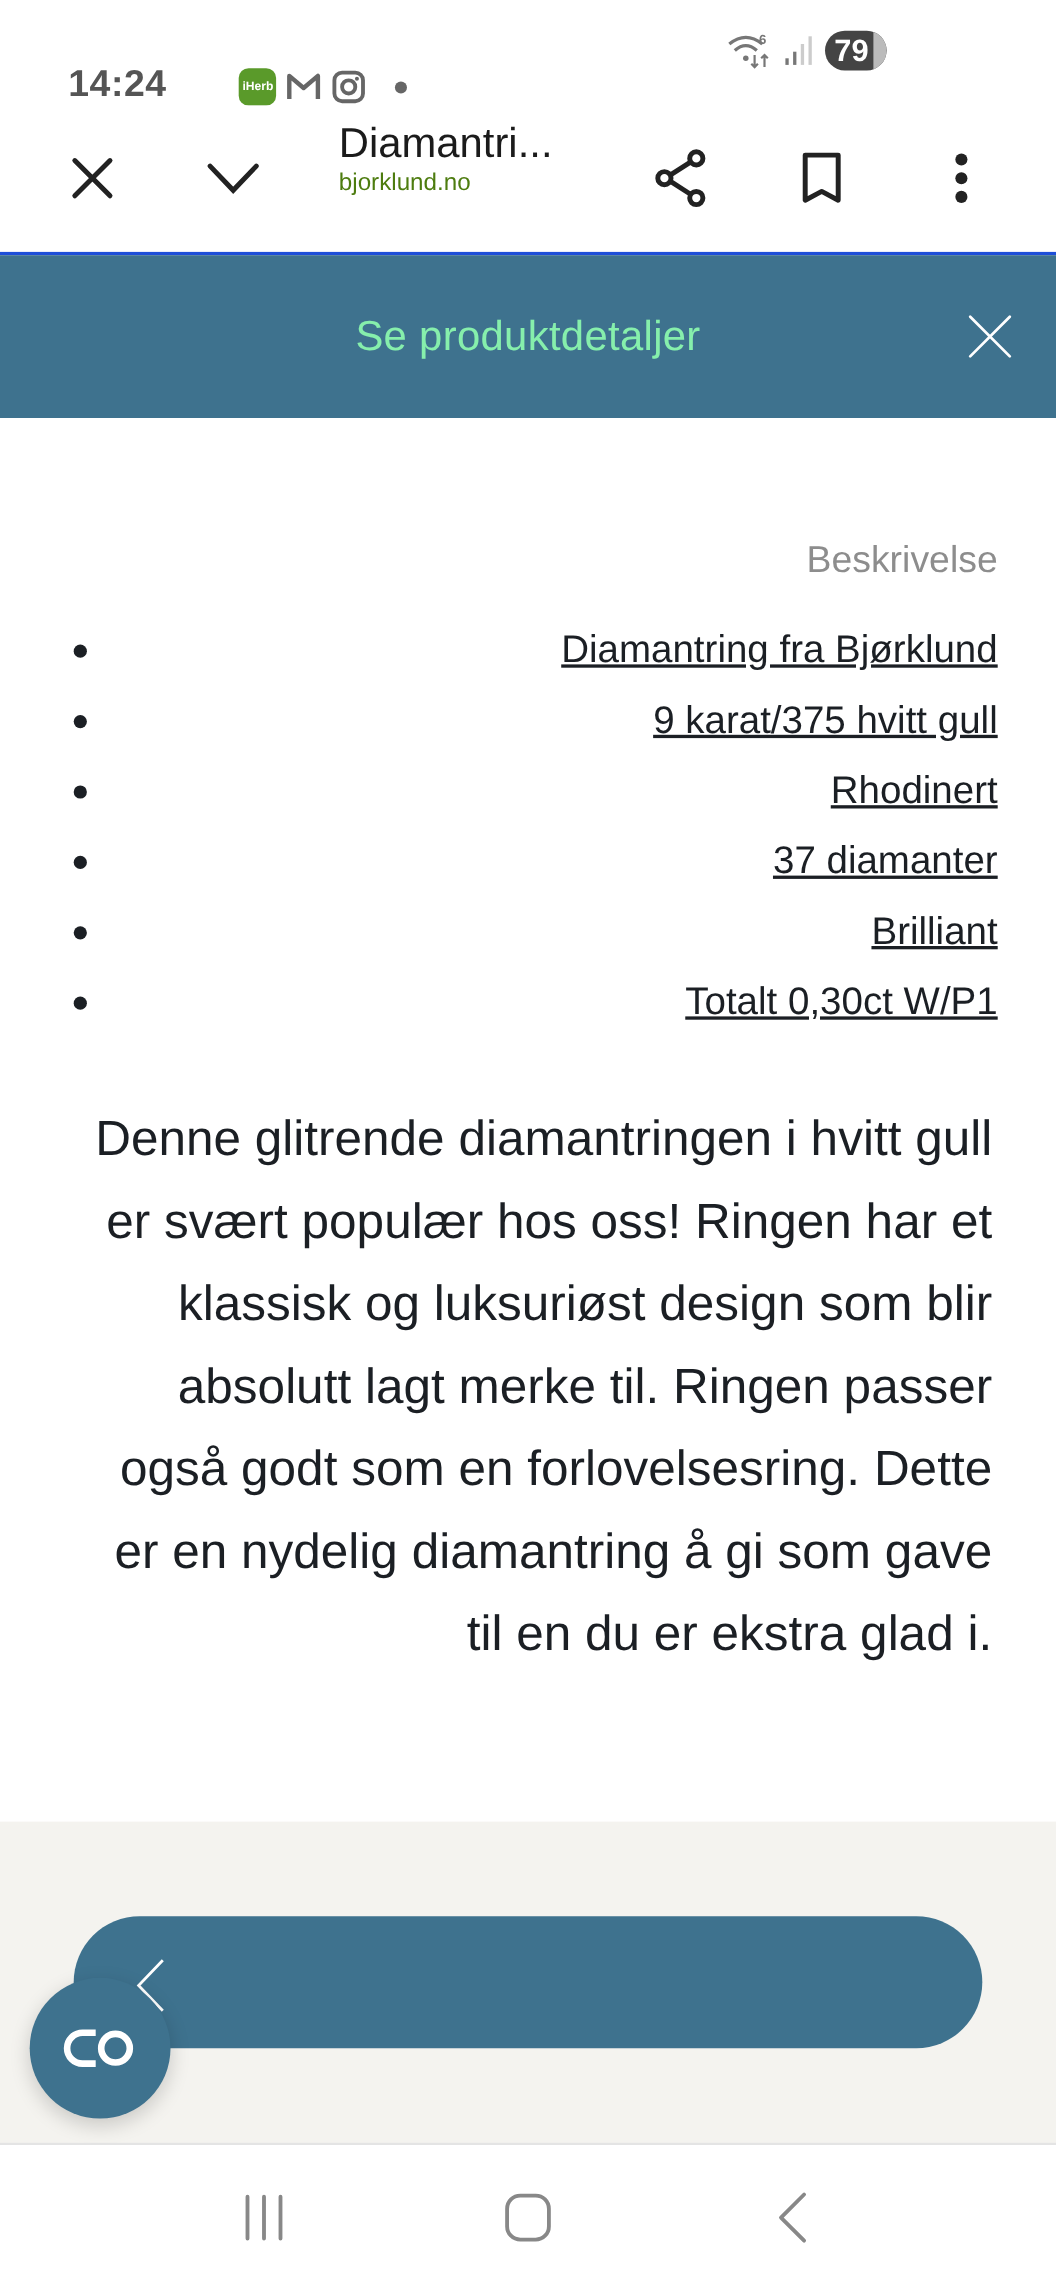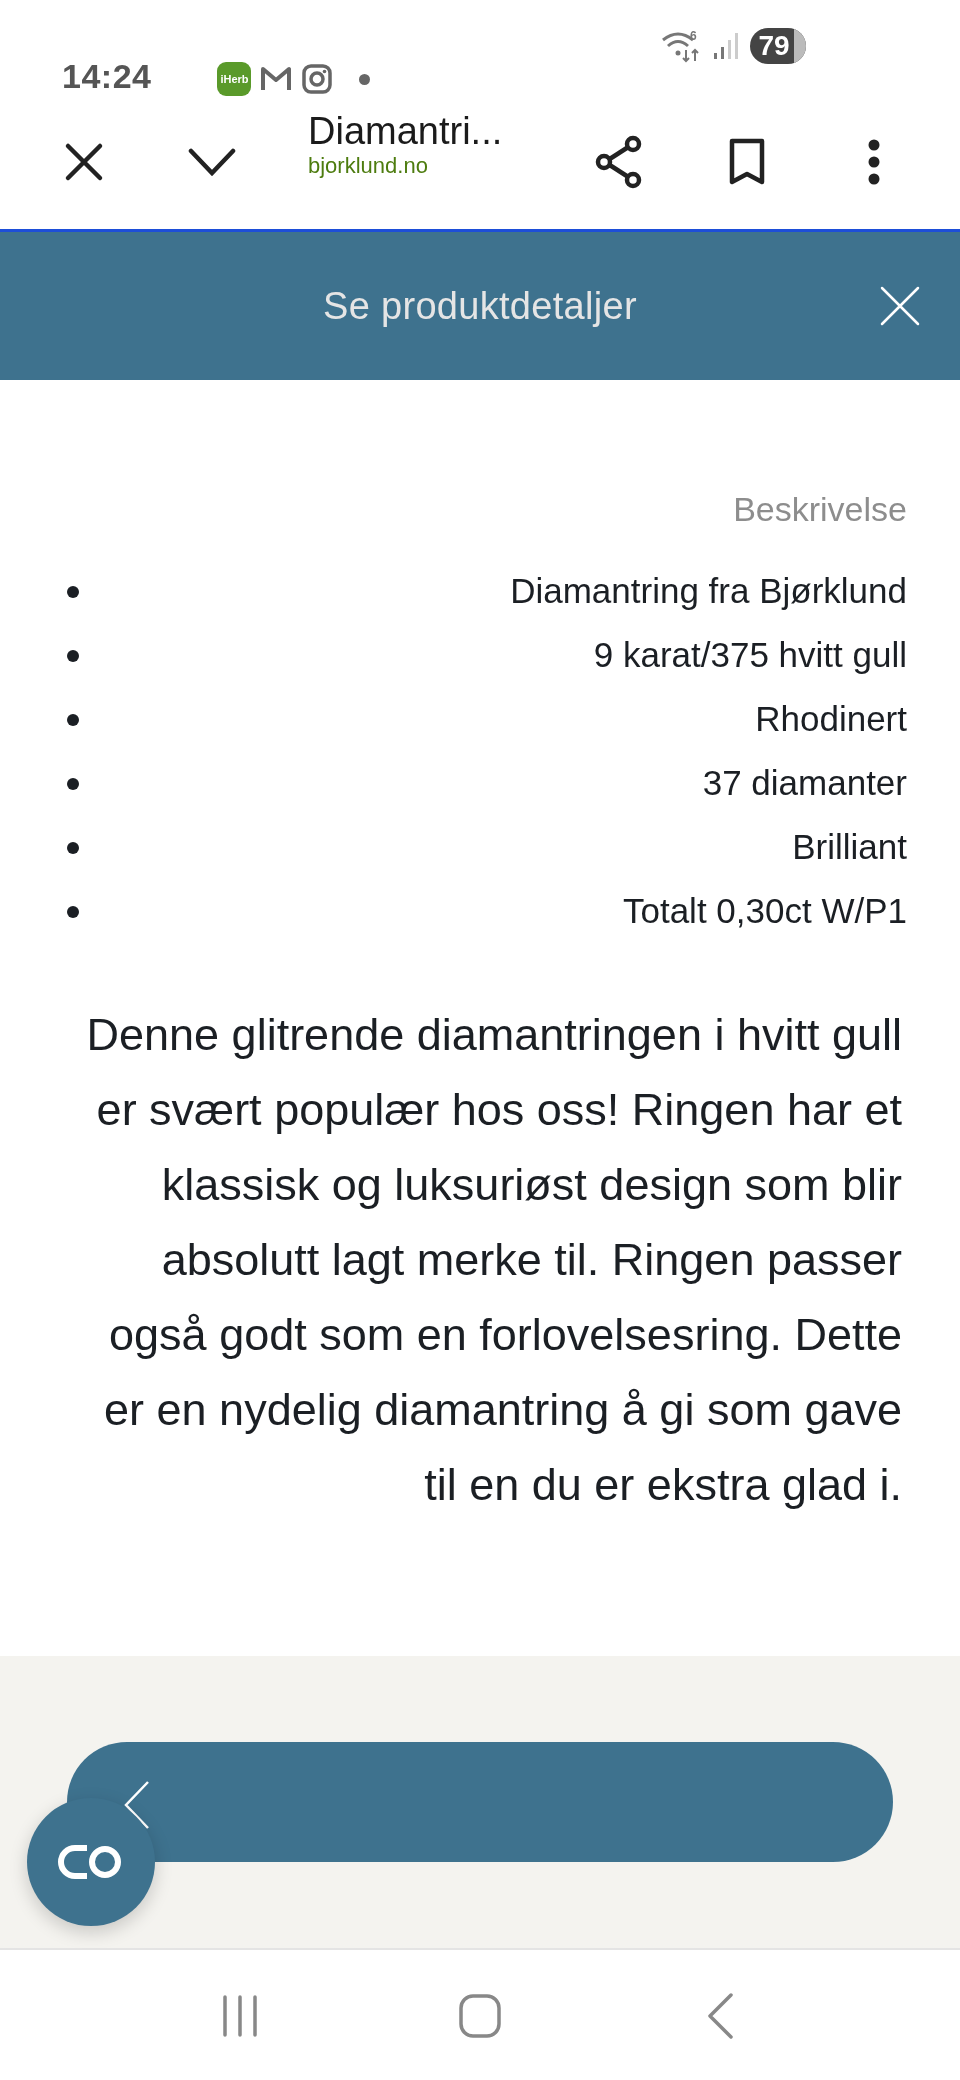--- a/index.html
+++ b/index.html
@@ -46,27 +46,27 @@
     .tb-title-wrap { position: absolute; left: 308px; top: 14px; width: 250px; }
     .tb-title { font-size: 38px; color: #1b1b1b; white-space: nowrap; }
     .tb-url { font-size: 22px; color: #4d7c0f; margin-top: 0; white-space: nowrap; }
 
     
     .banner {
       position: absolute; left: 0; top: 232px; width: 960px; height: 148px;
       background: #3e728e;
       display: flex; align-items: center; justify-content: center;
     }
-    .banner-title { color: #e5e5e5; font-size: 38px; letter-spacing: 0.3px; }
+    .banner-title { color: #86efac; font-size: 38px; letter-spacing: 0.3px; }
     .banner-close { position: absolute; right: 36px; top: 50px; width: 48px; height: 48px; cursor: pointer; }
 
     
     .content { position: absolute; left: 67px; top: 490px; width: 840px; text-align: right; }
     .section-label { font-size: 34px; color: #8d8d8d; }
-    .bullets { list-style: none; margin-top: 30px; }
+    .bullets { list-style: none; margin-top: 30px; text-decoration: underline; }
     .bullets li {
       position: relative; padding-left: 52px; font-size: 35px; color: #1b1f24;
       height: 64px; line-height: 64px;
     }
     .bullets li::before {
       content: ""; position: absolute; left: 0; top: 27px;
       width: 12px; height: 12px; border-radius: 50%; background: #1b1f24;
     }
     .paragraph {
       margin-top: 54px; font-size: 45px; line-height: 75px; color: #1b1f24;

